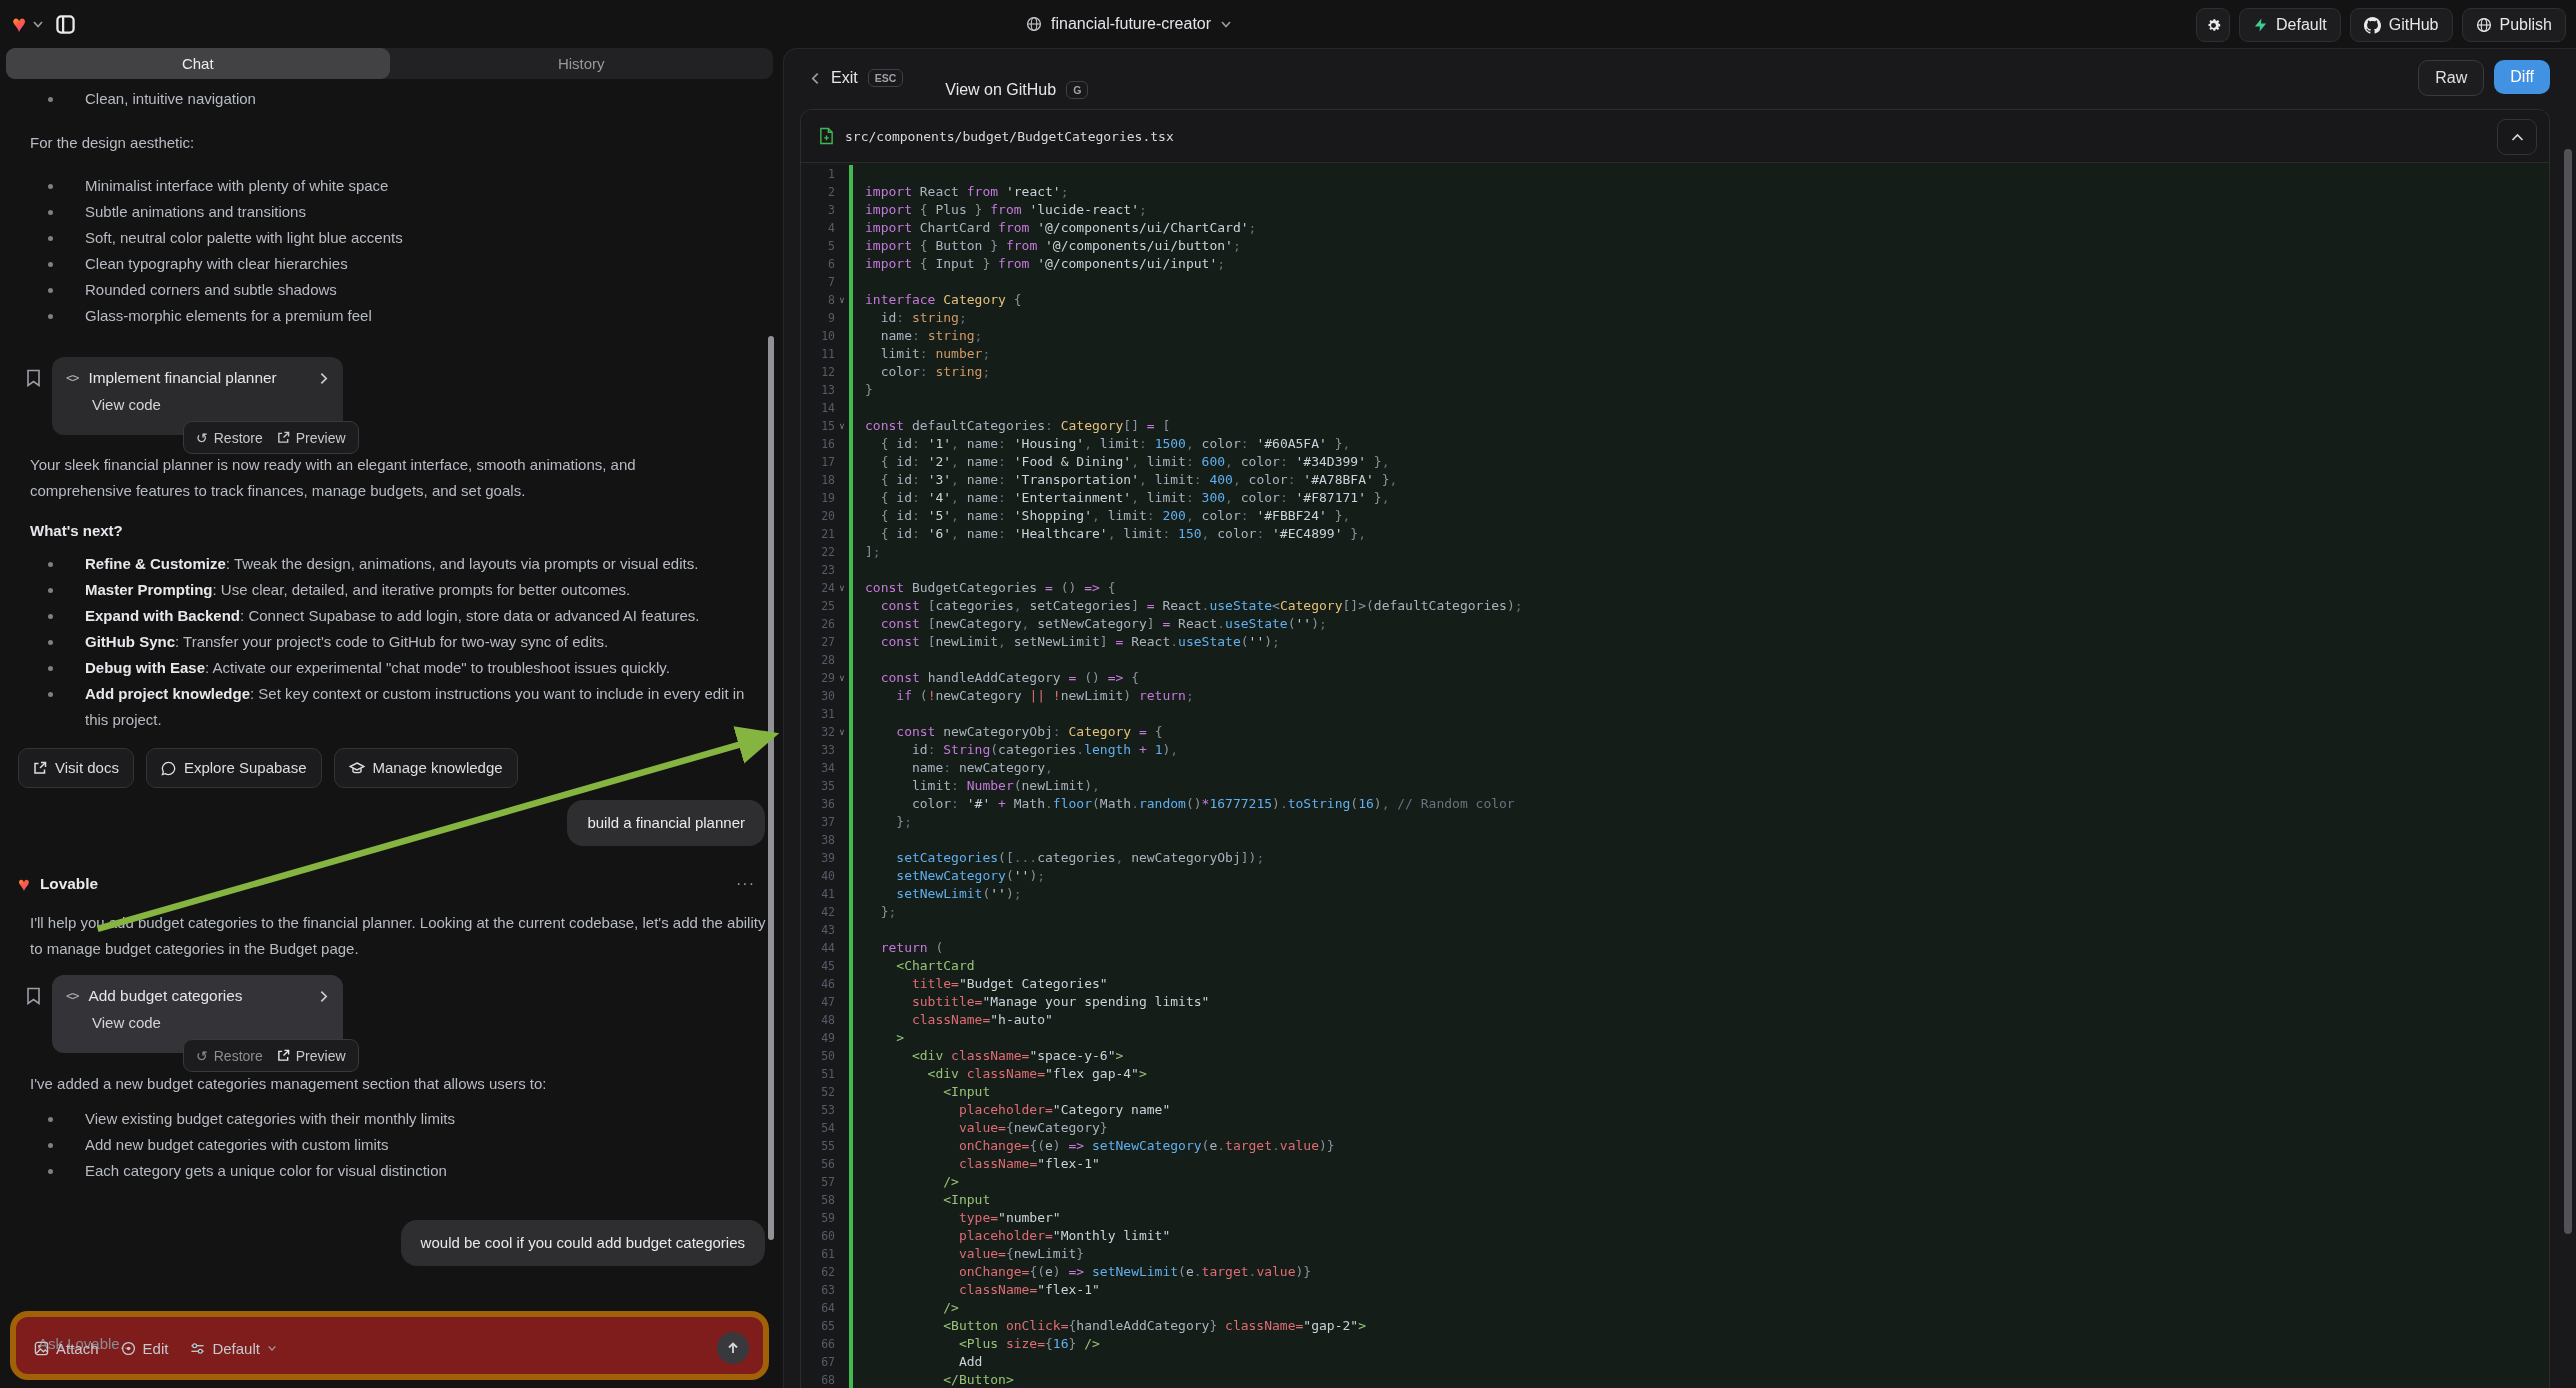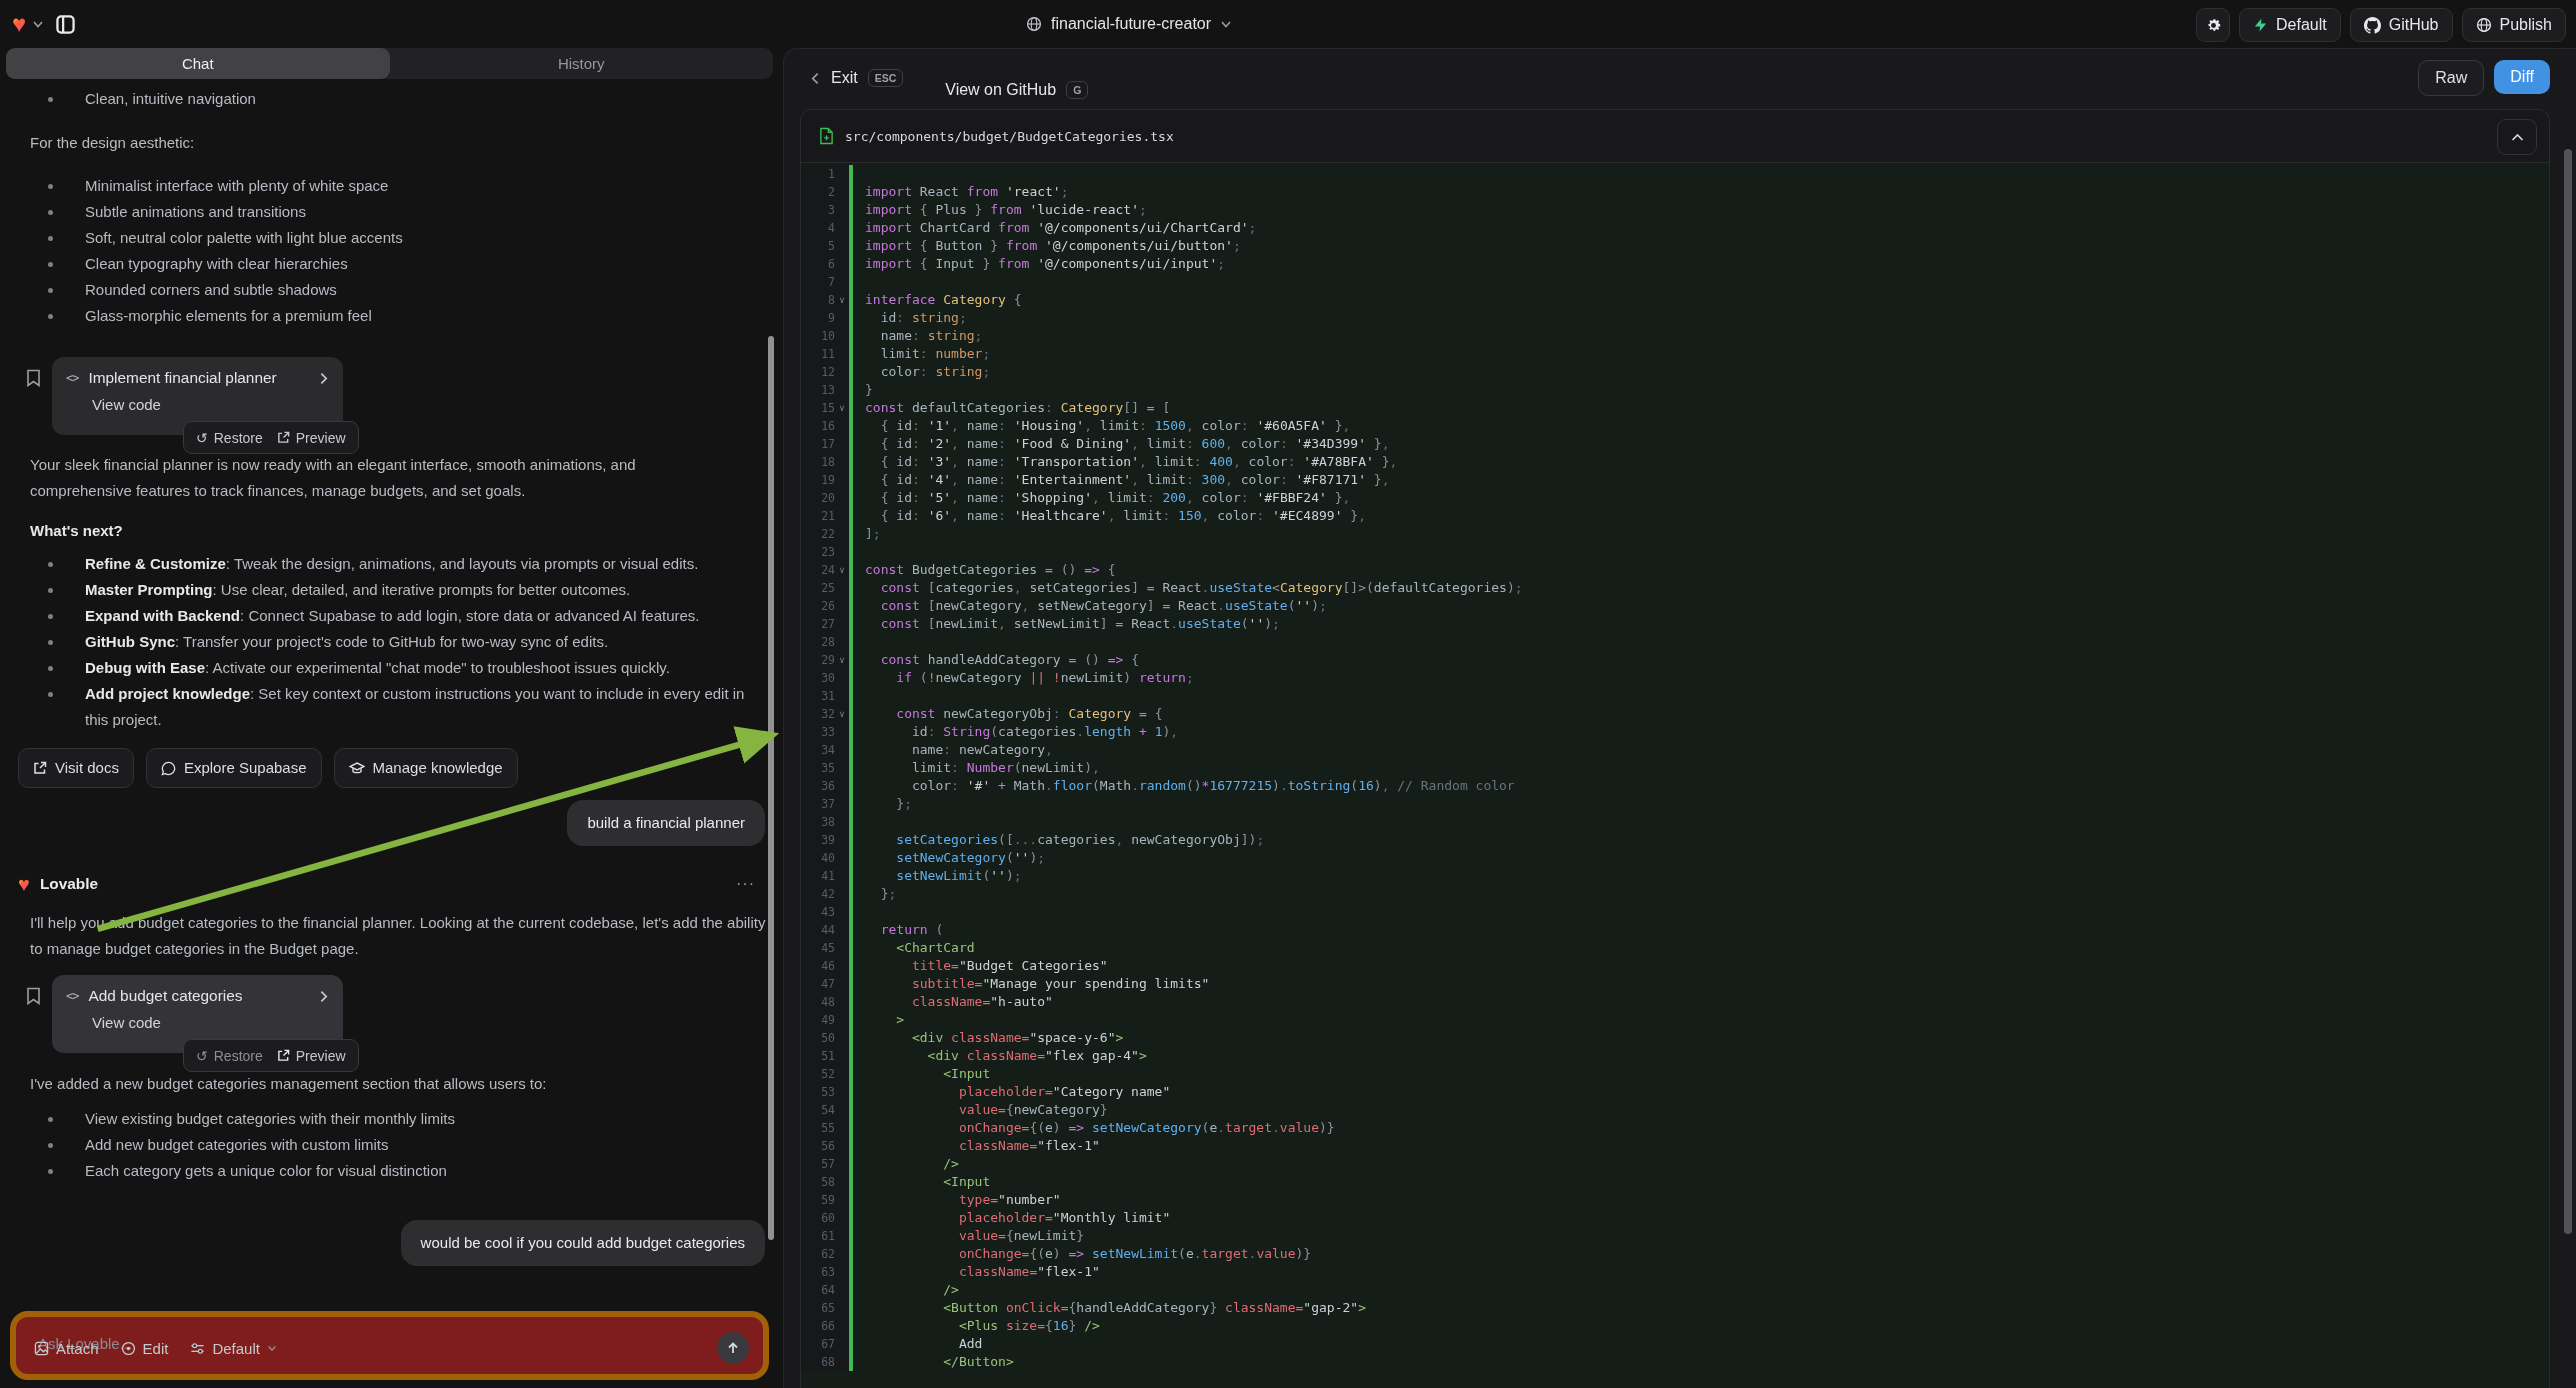--- a/index.html
+++ b/index.html
@@ -380,20 +380,21 @@
           <div class="crow"><span class="gut"><span class="ln">4</span><span class="fo"></span></span><span class="gbar"></span><span class="ct"><span class="tk-k">import </span><span class="tk-i">ChartCard </span><span class="tk-k">from </span><span class="tk-s">'@/components/ui/ChartCard'</span><span class="tk-d">;</span></span></div>
           <div class="crow"><span class="gut"><span class="ln">5</span><span class="fo"></span></span><span class="gbar"></span><span class="ct"><span class="tk-k">import </span><span class="tk-u">{ </span><span class="tk-i">Button </span><span class="tk-u">} </span><span class="tk-k">from </span><span class="tk-s">'@/components/ui/button'</span><span class="tk-d">;</span></span></div>
           <div class="crow"><span class="gut"><span class="ln">6</span><span class="fo"></span></span><span class="gbar"></span><span class="ct"><span class="tk-k">import </span><span class="tk-u">{ </span><span class="tk-i">Input </span><span class="tk-u">} </span><span class="tk-k">from </span><span class="tk-s">'@/components/ui/input'</span><span class="tk-d">;</span></span></div>
           <div class="crow"><span class="gut"><span class="ln">7</span><span class="fo"></span></span><span class="gbar"></span><span class="ct"></span></div>
           <div class="crow"><span class="gut"><span class="ln">8</span><span class="fo">∨</span></span><span class="gbar"></span><span class="ct"><span class="tk-k">interface </span><span class="tk-t">Category </span><span class="tk-u">{</span></span></div>
           <div class="crow"><span class="gut"><span class="ln">9</span><span class="fo"></span></span><span class="gbar"></span><span class="ct"><span class="tk-i">  id</span><span class="tk-d">: </span><span class="tk-p">string</span><span class="tk-d">;</span></span></div>
           <div class="crow"><span class="gut"><span class="ln">10</span><span class="fo"></span></span><span class="gbar"></span><span class="ct"><span class="tk-i">  name</span><span class="tk-d">: </span><span class="tk-p">string</span><span class="tk-d">;</span></span></div>
           <div class="crow"><span class="gut"><span class="ln">11</span><span class="fo"></span></span><span class="gbar"></span><span class="ct"><span class="tk-i">  limit</span><span class="tk-d">: </span><span class="tk-p">number</span><span class="tk-d">;</span></span></div>
           <div class="crow"><span class="gut"><span class="ln">12</span><span class="fo"></span></span><span class="gbar"></span><span class="ct"><span class="tk-i">  color</span><span class="tk-d">: </span><span class="tk-p">string</span><span class="tk-d">;</span></span></div>
           <div class="crow"><span class="gut"><span class="ln">13</span><span class="fo"></span></span><span class="gbar"></span><span class="ct"><span class="tk-u">}</span></span></div>
+          <div class="crow"><span class="gut"><span class="ln">14</span><span class="fo"></span></span><span class="gbar"></span><span class="ct"></span></div>
           <div class="crow"><span class="gut"><span class="ln">15</span><span class="fo">∨</span></span><span class="gbar"></span><span class="ct"><span class="tk-k">const </span><span class="tk-i">defaultCategories</span><span class="tk-d">: </span><span class="tk-t">Category</span><span class="tk-u">[] </span><span class="tk-k">= </span><span class="tk-u">[</span></span></div>
           <div class="crow"><span class="gut"><span class="ln">16</span><span class="fo"></span></span><span class="gbar"></span><span class="ct"><span class="tk-u">  { </span><span class="tk-i">id</span><span class="tk-d">: </span><span class="tk-s">'1'</span><span class="tk-d">, </span><span class="tk-i">name</span><span class="tk-d">: </span><span class="tk-s">'Housing'</span><span class="tk-d">, </span><span class="tk-i">limit</span><span class="tk-d">: </span><span class="tk-n">1500</span><span class="tk-d">, </span><span class="tk-i">color</span><span class="tk-d">: </span><span class="tk-s">'#60A5FA'</span><span class="tk-u"> }</span><span class="tk-d">,</span></span></div>
           <div class="crow"><span class="gut"><span class="ln">17</span><span class="fo"></span></span><span class="gbar"></span><span class="ct"><span class="tk-u">  { </span><span class="tk-i">id</span><span class="tk-d">: </span><span class="tk-s">'2'</span><span class="tk-d">, </span><span class="tk-i">name</span><span class="tk-d">: </span><span class="tk-s">'Food &amp; Dining'</span><span class="tk-d">, </span><span class="tk-i">limit</span><span class="tk-d">: </span><span class="tk-n">600</span><span class="tk-d">, </span><span class="tk-i">color</span><span class="tk-d">: </span><span class="tk-s">'#34D399'</span><span class="tk-u"> }</span><span class="tk-d">,</span></span></div>
           <div class="crow"><span class="gut"><span class="ln">18</span><span class="fo"></span></span><span class="gbar"></span><span class="ct"><span class="tk-u">  { </span><span class="tk-i">id</span><span class="tk-d">: </span><span class="tk-s">'3'</span><span class="tk-d">, </span><span class="tk-i">name</span><span class="tk-d">: </span><span class="tk-s">'Transportation'</span><span class="tk-d">, </span><span class="tk-i">limit</span><span class="tk-d">: </span><span class="tk-n">400</span><span class="tk-d">, </span><span class="tk-i">color</span><span class="tk-d">: </span><span class="tk-s">'#A78BFA'</span><span class="tk-u"> }</span><span class="tk-d">,</span></span></div>
           <div class="crow"><span class="gut"><span class="ln">19</span><span class="fo"></span></span><span class="gbar"></span><span class="ct"><span class="tk-u">  { </span><span class="tk-i">id</span><span class="tk-d">: </span><span class="tk-s">'4'</span><span class="tk-d">, </span><span class="tk-i">name</span><span class="tk-d">: </span><span class="tk-s">'Entertainment'</span><span class="tk-d">, </span><span class="tk-i">limit</span><span class="tk-d">: </span><span class="tk-n">300</span><span class="tk-d">, </span><span class="tk-i">color</span><span class="tk-d">: </span><span class="tk-s">'#F87171'</span><span class="tk-u"> }</span><span class="tk-d">,</span></span></div>
           <div class="crow"><span class="gut"><span class="ln">20</span><span class="fo"></span></span><span class="gbar"></span><span class="ct"><span class="tk-u">  { </span><span class="tk-i">id</span><span class="tk-d">: </span><span class="tk-s">'5'</span><span class="tk-d">, </span><span class="tk-i">name</span><span class="tk-d">: </span><span class="tk-s">'Shopping'</span><span class="tk-d">, </span><span class="tk-i">limit</span><span class="tk-d">: </span><span class="tk-n">200</span><span class="tk-d">, </span><span class="tk-i">color</span><span class="tk-d">: </span><span class="tk-s">'#FBBF24'</span><span class="tk-u"> }</span><span class="tk-d">,</span></span></div>
           <div class="crow"><span class="gut"><span class="ln">21</span><span class="fo"></span></span><span class="gbar"></span><span class="ct"><span class="tk-u">  { </span><span class="tk-i">id</span><span class="tk-d">: </span><span class="tk-s">'6'</span><span class="tk-d">, </span><span class="tk-i">name</span><span class="tk-d">: </span><span class="tk-s">'Healthcare'</span><span class="tk-d">, </span><span class="tk-i">limit</span><span class="tk-d">: </span><span class="tk-n">150</span><span class="tk-d">, </span><span class="tk-i">color</span><span class="tk-d">: </span><span class="tk-s">'#EC4899'</span><span class="tk-u"> }</span><span class="tk-d">,</span></span></div>
           <div class="crow"><span class="gut"><span class="ln">22</span><span class="fo"></span></span><span class="gbar"></span><span class="ct"><span class="tk-u">]</span><span class="tk-d">;</span></span></div>
           <div class="crow"><span class="gut"><span class="ln">23</span><span class="fo"></span></span><span class="gbar"></span><span class="ct"></span></div>
           <div class="crow"><span class="gut"><span class="ln">24</span><span class="fo">∨</span></span><span class="gbar"></span><span class="ct"><span class="tk-k">const </span><span class="tk-i">BudgetCategories </span><span class="tk-k">= </span><span class="tk-u">() </span><span class="tk-k">=&gt; </span><span class="tk-u">{</span></span></div>

